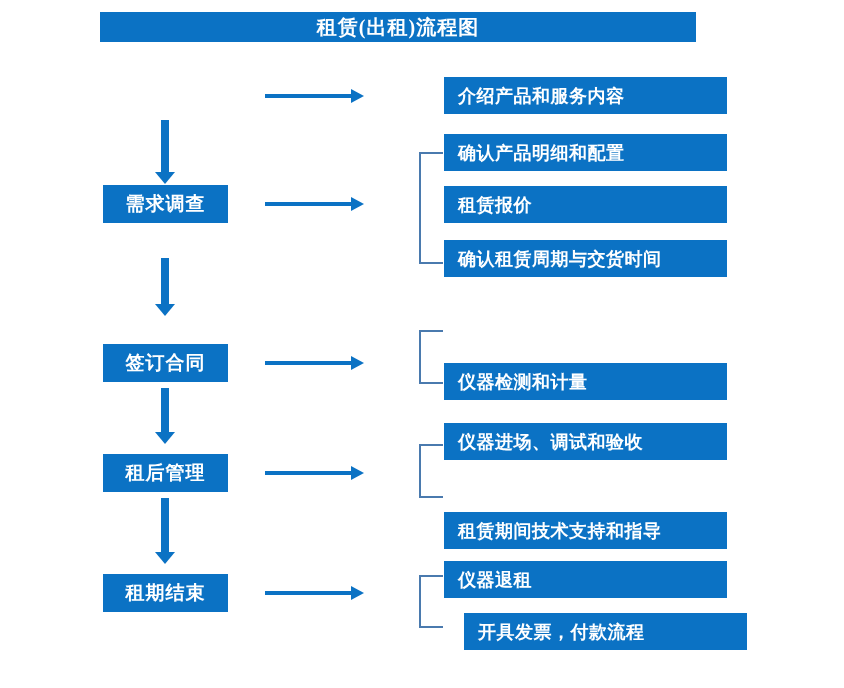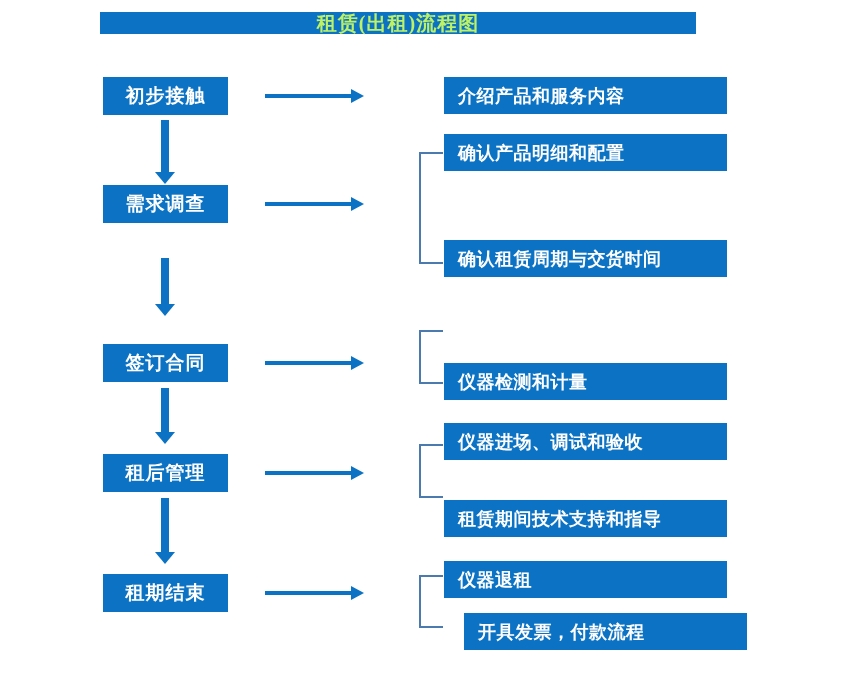--- a/index.html
+++ b/index.html
@@ -17,23 +17,23 @@
     background: #ffffff;
     overflow: hidden;
   }
 
   
   .title-bar {
     position: absolute;
     left: 100px;
     top: 12px;
     width: 596px;
-    height: 22px;
+    height: 30px;
     background: #0B72C4;
-    color: #bef264;
+    color: #ffffff;
     font-size: 20px;
     font-weight: bold;
     display: flex;
     align-items: center;
     justify-content: center;
     letter-spacing: 1px;
   }
 
   
   .box {
@@ -122,21 +122,20 @@
     box-sizing: border-box;
   }
 </style>
 </head>
 <body>
 
 <div id="canvas">
 
   <div class="title-bar">租赁(出租)流程图</div>
 
-  <div class="box stage" style="left:103px; top:77px;">初步接触</div>
   <div class="box stage" style="left:103px; top:185px;">需求调查</div>
   <div class="box stage" style="left:103px; top:454px;">租后管理</div>
   <div class="box stage" style="left:103px; top:344px;">签订合同</div>
   <div class="box stage" style="left:103px; top:574px;">租期结束</div>
 
   <div class="v-arrow" style="top:120px; height:64px;">
     <div class="shaft" style="height:52px;"></div>
     <div class="head" style="top:52px;"></div>
   </div>
   <div class="v-arrow" style="top:258px; height:58px;">
@@ -174,23 +173,24 @@
   </div>
 
   <div class="bracket" style="top:152px; height:112px;"></div>
   <div class="bracket" style="top:330px; height:54px;"></div>
   <div class="bracket" style="top:444px; height:54px;"></div>
   <div class="bracket" style="top:575px; height:53px;"></div>
 
   <div class="box detail" style="top:77px;">介绍产品和服务内容</div>
 
   <div class="box detail" style="top:134px;">确认产品明细和配置</div>
+  <div class="box detail" style="top:186px;">租赁报价</div>
   <div class="box detail" style="top:240px;">确认租赁周期与交货时间</div>
 
   <div class="box detail" style="top:363px;">仪器检测和计量</div>
 
   <div class="box detail" style="top:423px;">仪器进场、调试和验收</div>
-  <div class="box detail" style="top:500px;">租赁期间技术支持和指导</div>
+  <div class="box detail" style="top:512px;">租赁期间技术支持和指导</div>
 
   <div class="box detail" style="top:561px;">仪器退租</div>
   <div class="box detail" style="top:613px;margin-left:20px;">开具发票，付款流程</div>
 
 </div>
 
 </body></html>

